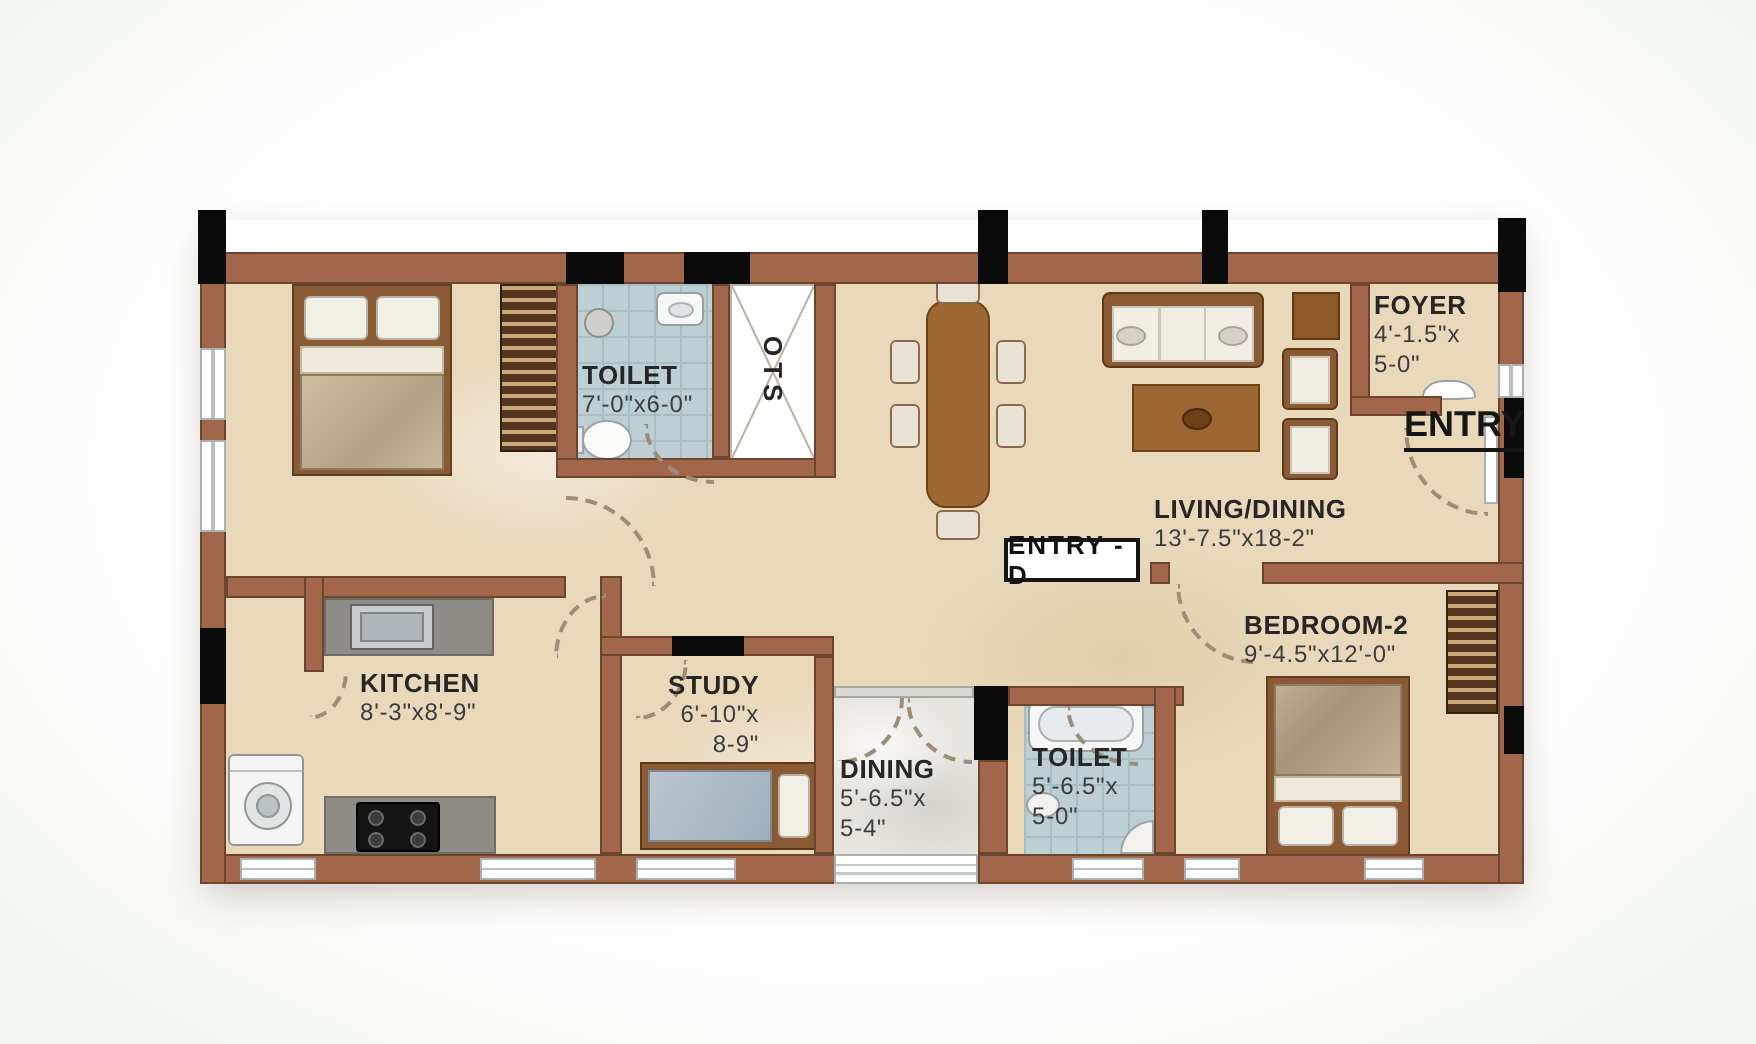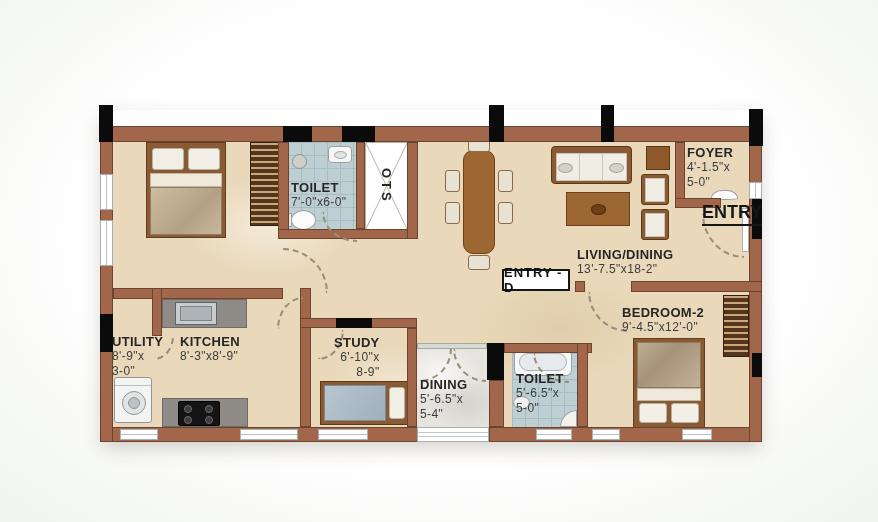--- a/index.html
+++ b/index.html
@@ -221,25 +221,20 @@
   </div>
   <div class="abs lbl" style="left:687px;top:145px;">
     <span class="nm">FOYER</span>
     <span class="dm">4'-1.5"x</span>
     <span class="dm">5-0"</span>
   </div>
   <div class="abs lbl" style="left:622px;top:305px;">
     <span class="nm">BEDROOM-2</span>
     <span class="dm">9'-4.5"x12'-0"</span>
   </div>
-  <div class="abs lbl" style="left:112px;top:334px;">
-    <span class="nm">UTILITY</span>
-    <span class="dm">8'-9"x</span>
-    <span class="dm">3-0"</span>
-  </div>
   <div class="abs lbl" style="left:180px;top:334px;">
     <span class="nm">KITCHEN</span>
     <span class="dm">8'-3"x8'-9"</span>
   </div>
   <div class="abs lbl" style="left:334px;top:335px;text-align:right;">
     <span class="nm">STUDY</span>
     <span class="dm">6'-10"x</span>
     <span class="dm">8-9"</span>
   </div>
   <div class="abs lbl" style="left:420px;top:377px;">

